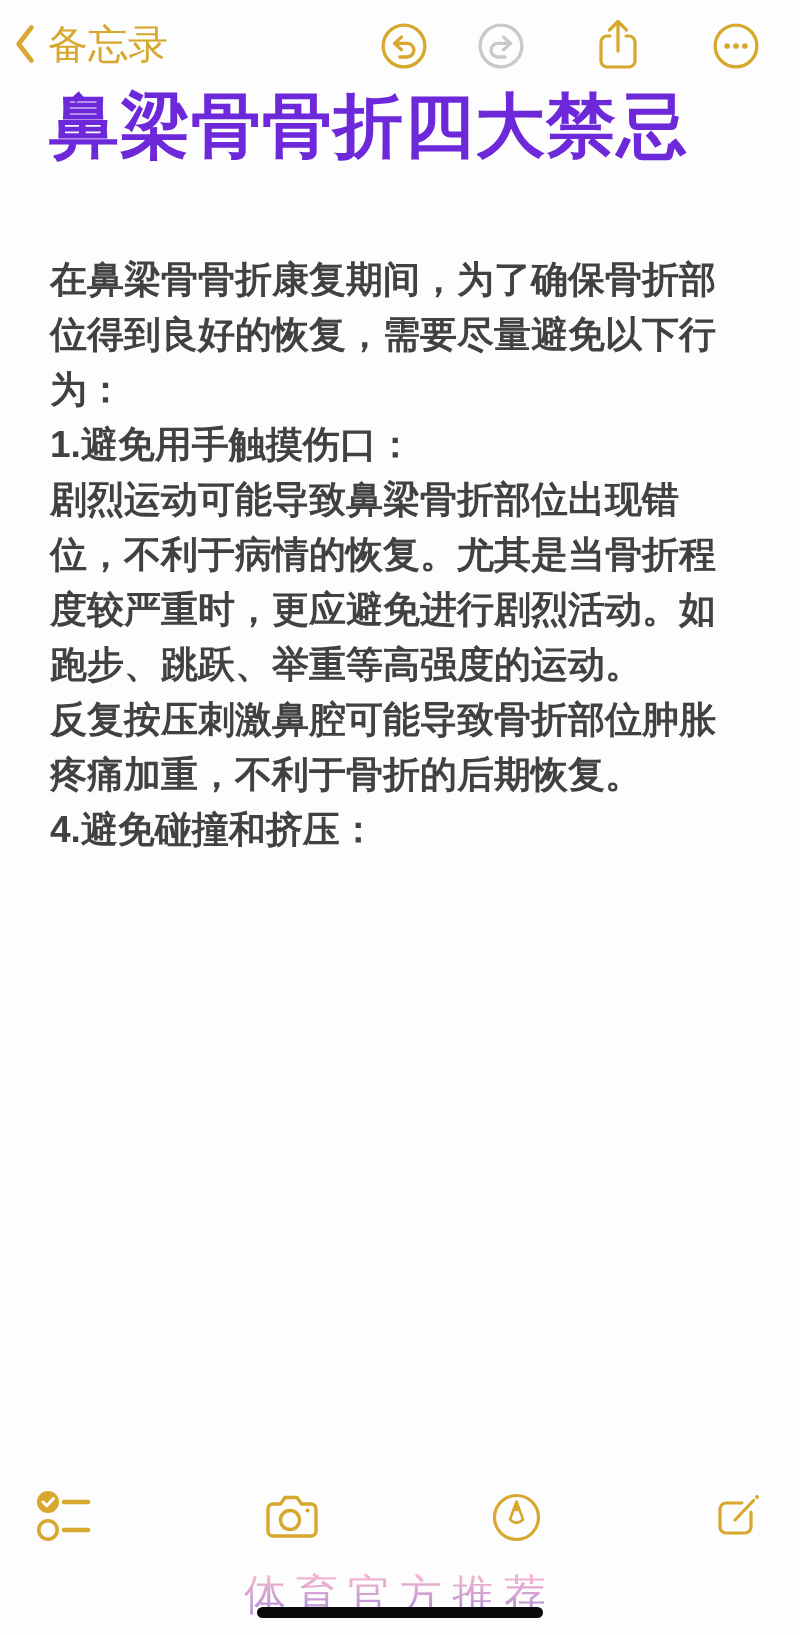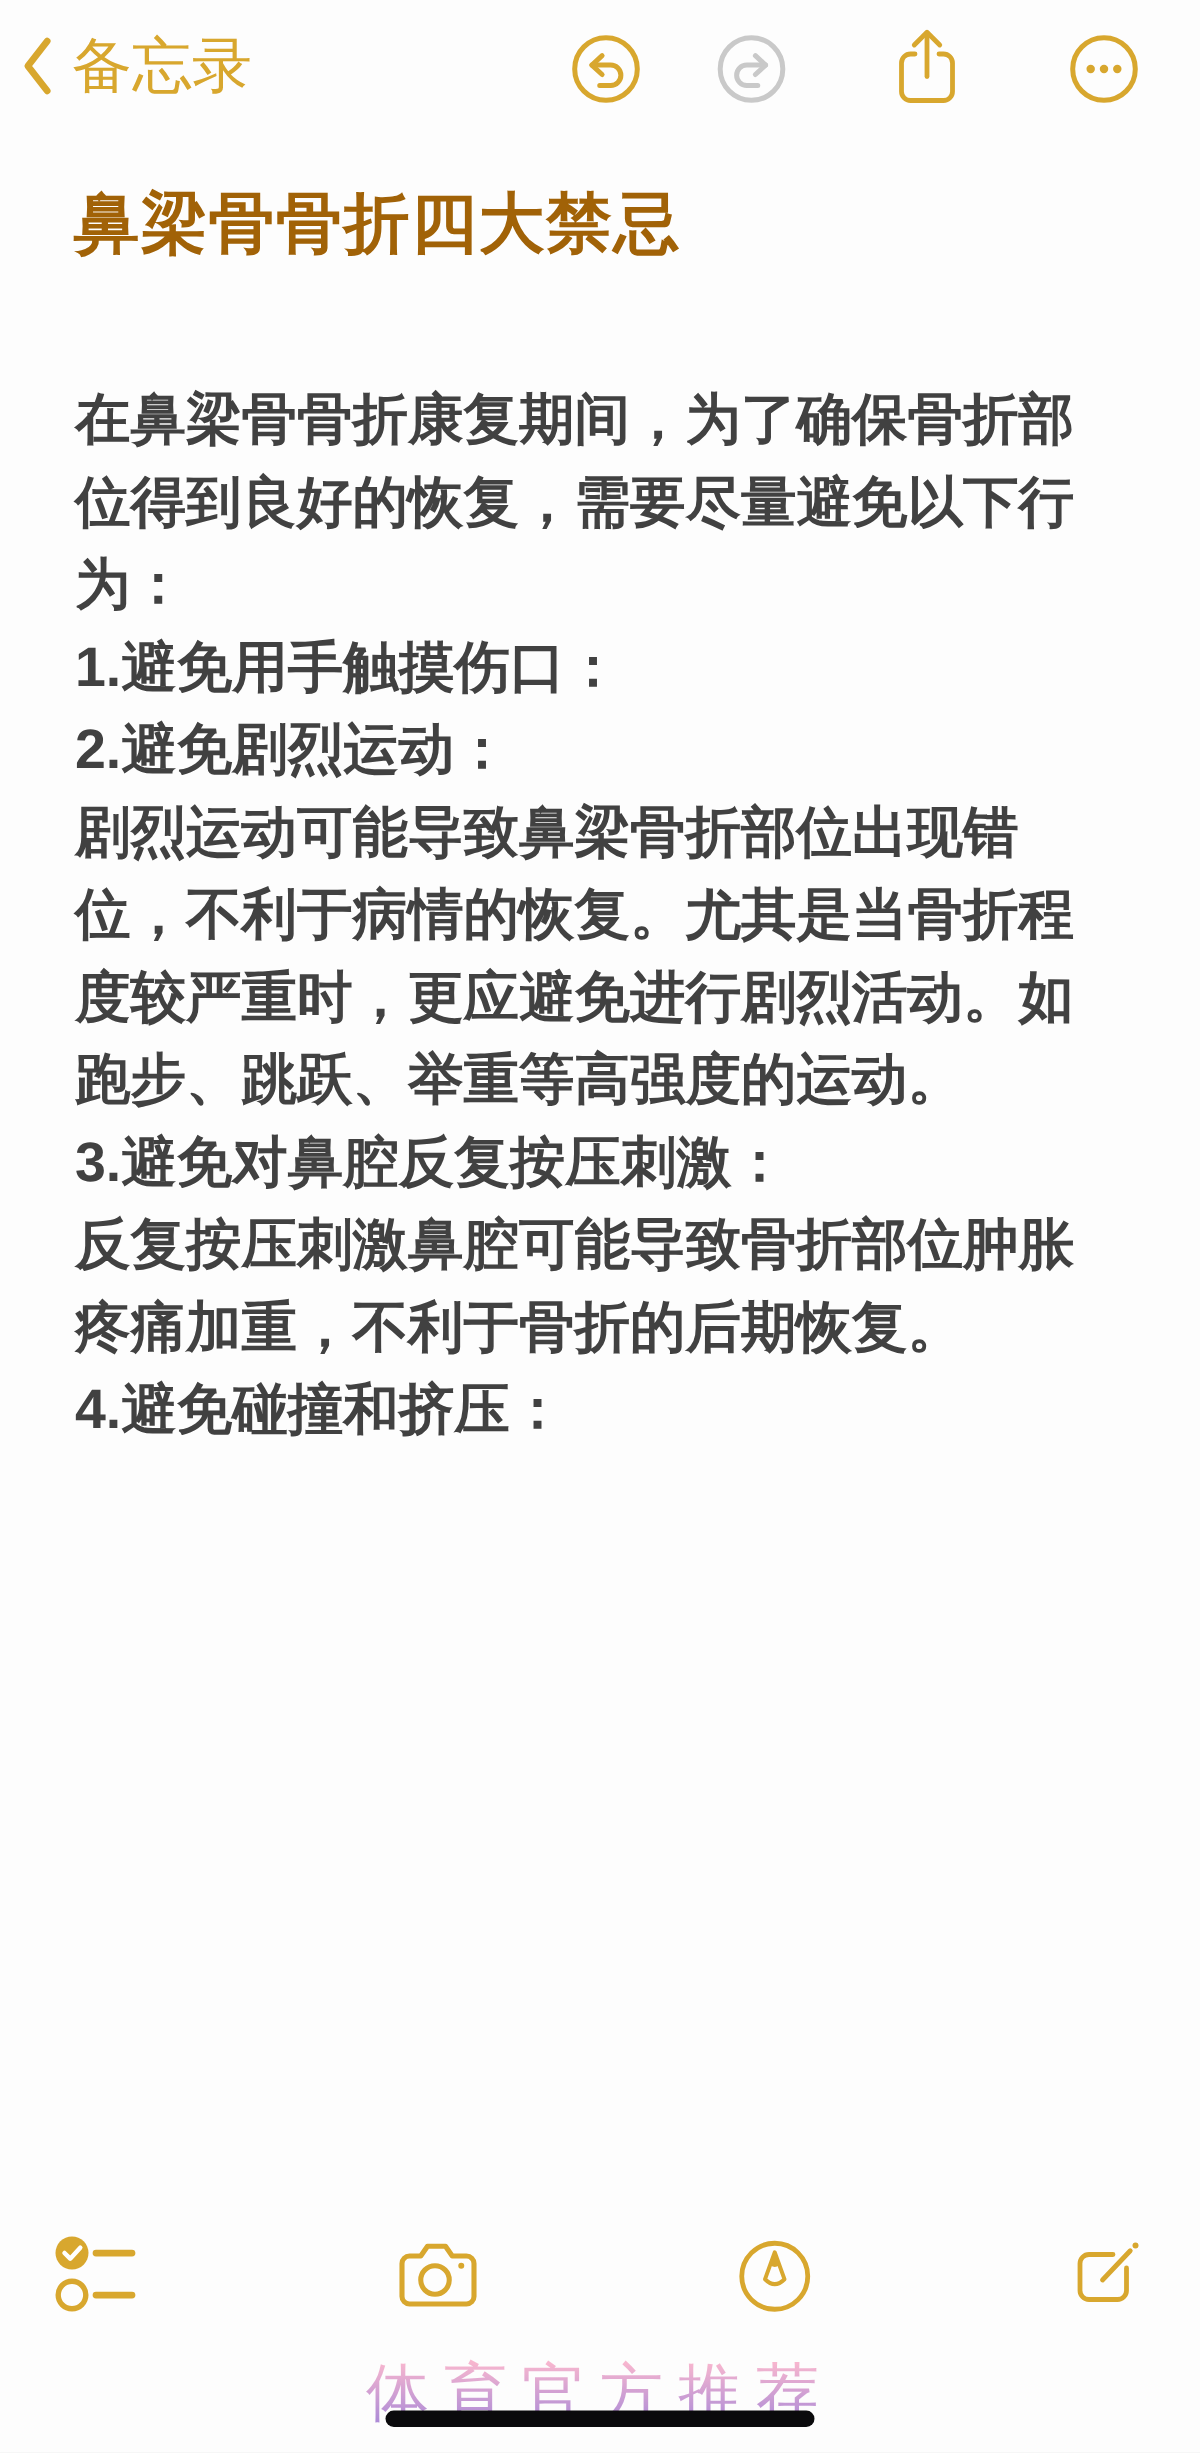--- a/index.html
+++ b/index.html
@@ -30,23 +30,23 @@
     position:absolute;top:22px;width:48px;height:48px;
     padding:0;border:0;background:transparent;color:var(--accent);cursor:pointer;
   }
   .nav-btn svg{display:block;width:100%;height:100%;}
   .btn-undo{left:380px;}
   .btn-redo{left:477px;color:var(--disabled);}
   .btn-share{left:594px;top:14px;height:60px;}
   .btn-more{left:712px;}
   
   .note-title{
-    position:absolute;left:49px;top:112px;margin:0;
-    font-size:44px;line-height:76px;font-weight:700;
-    color:#a16207;letter-spacing:1px;
+    position:absolute;left:49px;top:88px;margin:0;
+    font-size:70px;line-height:76px;font-weight:700;
+    color:#6d28d9;letter-spacing:1px;
   }
   .note-body{
     position:absolute;left:50px;top:252px;width:678px;
     font-size:37px;line-height:55px;color:var(--ink);
     line-break:strict;cursor:text;
   }
   .note-body p{margin:0;font-weight:bold;}
   
   .toolbar-btn{
     position:absolute;padding:0;border:0;background:transparent;
@@ -118,23 +118,21 @@
         <circle cx="31.5" cy="23" r="2.7" fill="currentColor" stroke="none"></circle>
       </svg>
     </button>
   </header>
 
   <h1 class="note-title">鼻梁骨骨折四大禁忌</h1>
 
   <div class="note-body">
     <p>在鼻梁骨骨折康复期间，为了确保骨折部位得到良好的恢复，需要尽量避免以下行为：</p>
     <p>1.避免用手触摸伤口：</p>
-    <p>2.避免剧烈运动：</p>
     <p>剧烈运动可能导致鼻梁骨折部位出现错位，不利于病情的恢复。尤其是当骨折程度较严重时，更应避免进行剧烈活动。如跑步、跳跃、举重等高强度的运动。</p>
-    <p>3.避免对鼻腔反复按压刺激：</p>
     <p>反复按压刺激鼻腔可能导致骨折部位肿胀疼痛加重，不利于骨折的后期恢复。</p>
     <p>4.避免碰撞和挤压：</p>
   </div>
 
   <button class="toolbar-btn btn-checklist">
     <svg width="62" height="60" viewBox="0 0 62 60" fill="none">
       <circle cx="14" cy="16" r="11" fill="currentColor"></circle>
       <polyline points="9,16 12.8,19.8 19.5,12.5" stroke="#ffffff" stroke-width="3" stroke-linecap="round" stroke-linejoin="round"></polyline>
       <line x1="30" y1="16" x2="54" y2="16" stroke="currentColor" stroke-width="4.5" stroke-linecap="round"></line>
       <circle cx="14" cy="44" r="9.2" stroke="currentColor" stroke-width="3.6"></circle>

